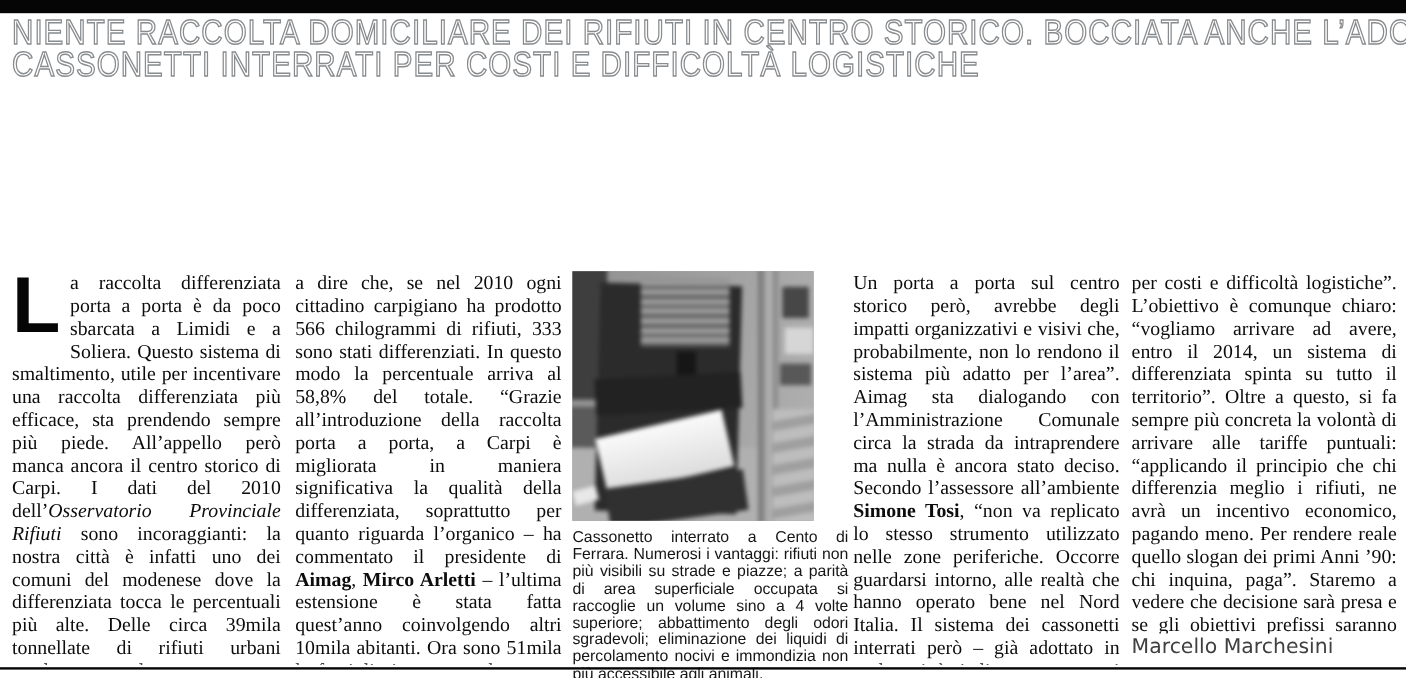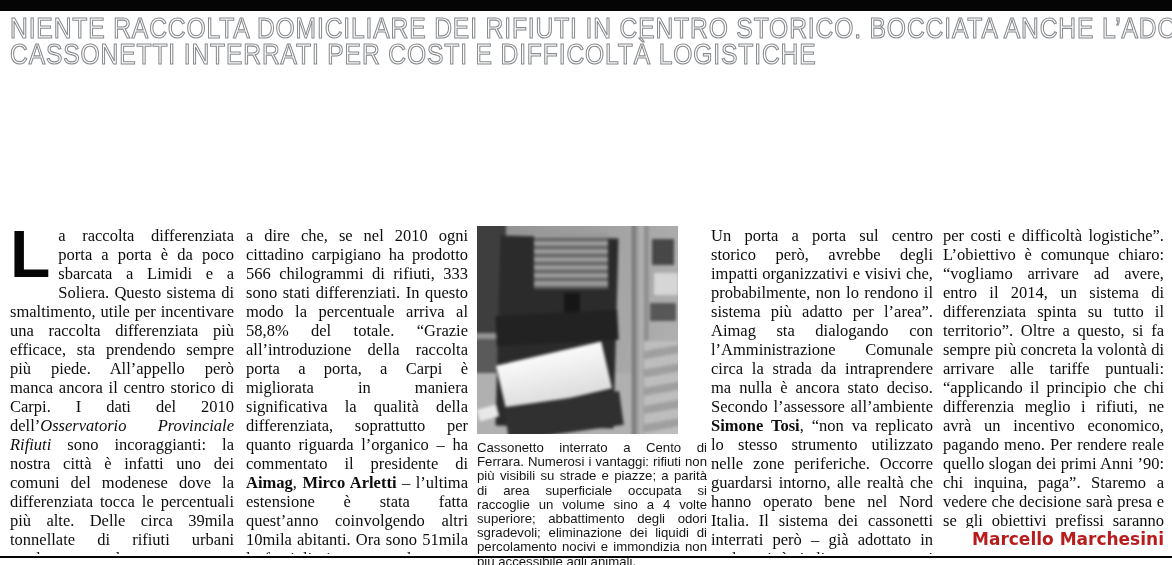--- a/index.html
+++ b/index.html
@@ -92,24 +92,23 @@
     margin-top:7px;
     font-family:"Liberation Sans",sans-serif;
     font-size:13.2px;line-height:14.2px;
     text-align:justify;
     color:#151515;
   }
 
   .byline{
     position:absolute;left:943px;top:529px;width:221px;
     font-family:"DejaVu Sans","Liberation Sans",sans-serif;
-    font-weight:bold;
+    font-weight:normal;
     font-size:17px;line-height:20px;
-    text-align:right;
-    color:#b91c1c;
+    color:#404040;
     white-space:nowrap;
   }
 </style>
 </head>
 <body>
 
 <div class="page">
 
   <div class="top-rule"></div>
 

